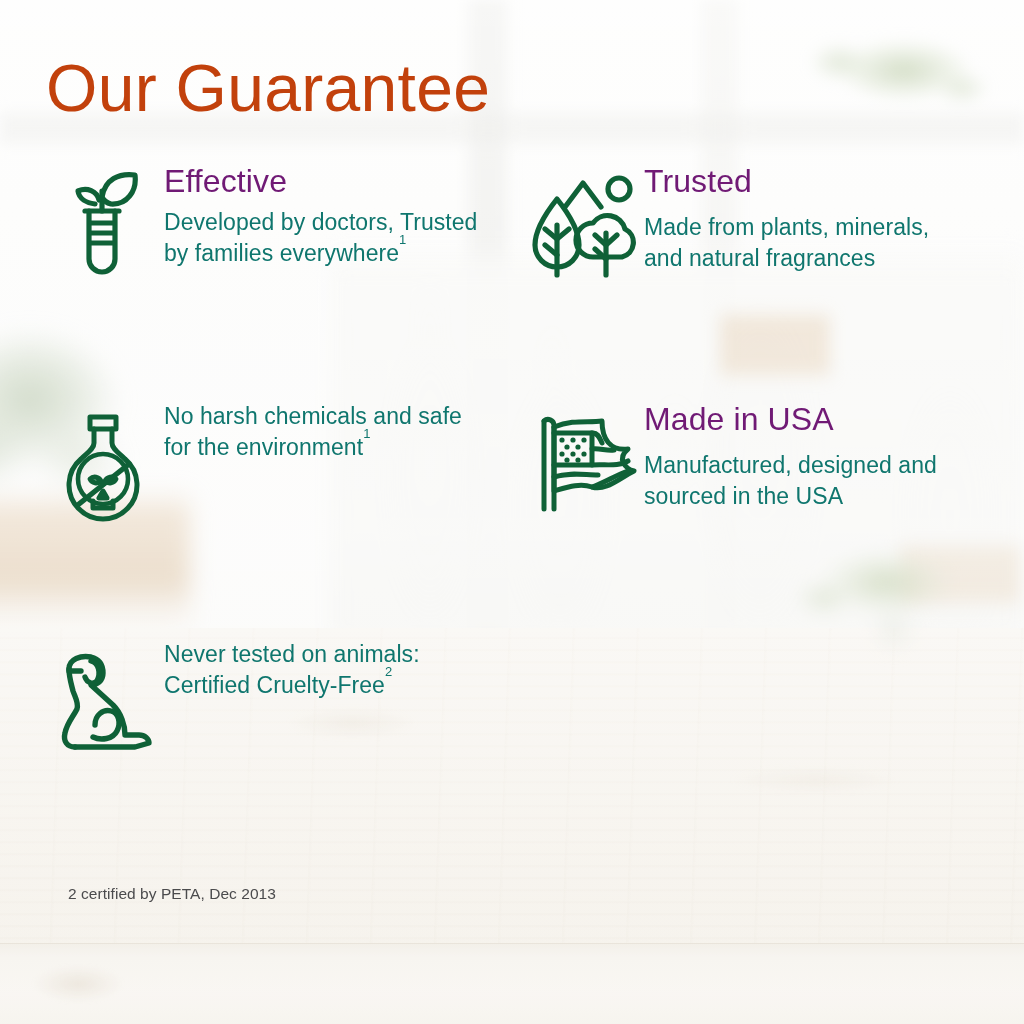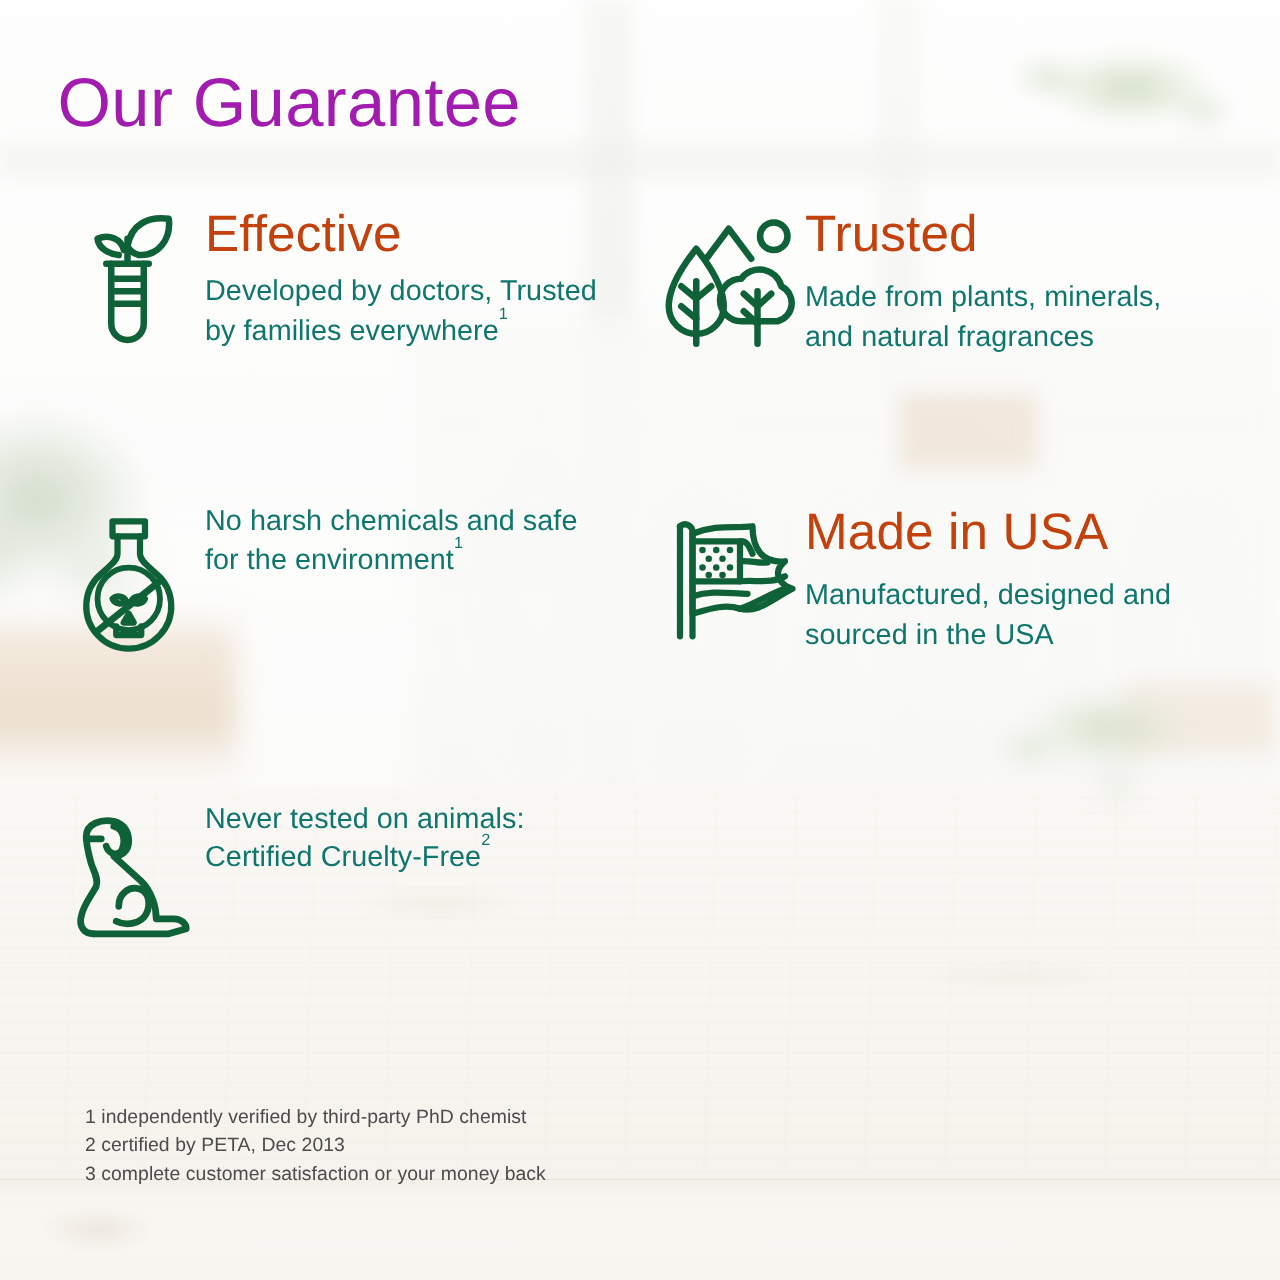--- a/index.html
+++ b/index.html
@@ -159,24 +159,24 @@
     background:
       linear-gradient(180deg, rgba(255,255,255,.52) 0%, rgba(255,255,255,.30) 26%, rgba(255,255,255,.46) 52%, rgba(255,255,255,.30) 66%, rgba(255,255,255,.22) 100%);
   }
 
   
   #content { position:absolute; inset:0; }
 
   .page-title {
     position:absolute;
     left:46px; top:52px;
-    font-size:55px;
+    font-size:66px;
     font-weight:300;
     letter-spacing:.3px;
-    color:#a21caf;
+    color:#c2410c;
     line-height:1.1;
   }
 
   .grid {
     position:absolute;
     left:46px; top:163px;
     width:950px;
     display:grid;
     grid-template-columns:470px 470px;
     column-gap:10px;
@@ -192,23 +192,23 @@
     flex:0 0 118px;
     display:flex;
     align-items:flex-start;
     justify-content:center;
     padding-top:8px;
   }
   .feature-icon svg { display:block; }
   .feature-text { flex:1 1 auto; padding-top:0; }
 
   .feature-heading {
-    font-size:41px;
+    font-size:32px;
     font-weight:400;
-    color:#c2410c;
+    color:#701a75;
     line-height:1.18;
     letter-spacing:.1px;
     margin-bottom:6px;
   }
   .feature-desc {
     font-size:23px;
     font-weight:300;
     color:#0f766e;
     line-height:1.36;
     letter-spacing:.05px;
@@ -381,19 +381,17 @@
         </div>
         <div class="feature-text">
           <div class="feature-desc"><span>Never tested on animals: Certified Cruelty-Free</span><sup>2</sup></div>
         </div>
       </div>
 
 
     </div>
 
     <div class="footnotes">
-      <div>1 independently verified by third-party PhD chemist</div>
       <div>2 certified by PETA, Dec 2013</div>
-      <div>3 complete customer satisfaction or your money back</div>
     </div>
 
   </div>
 </div>
 
 </body></html>

